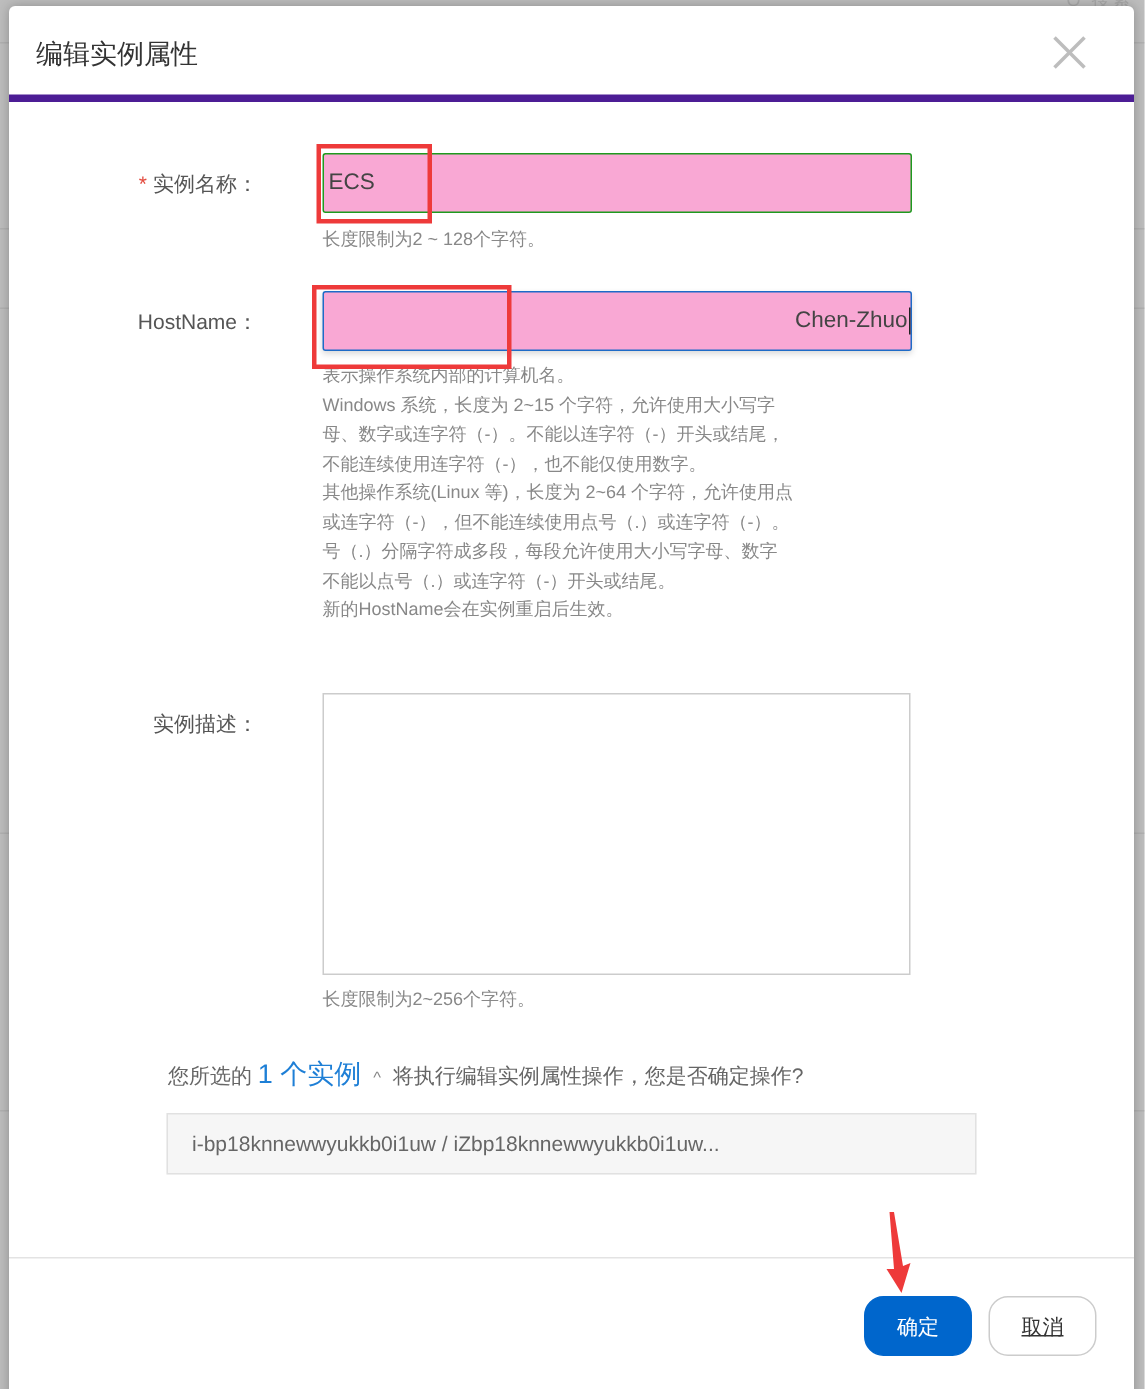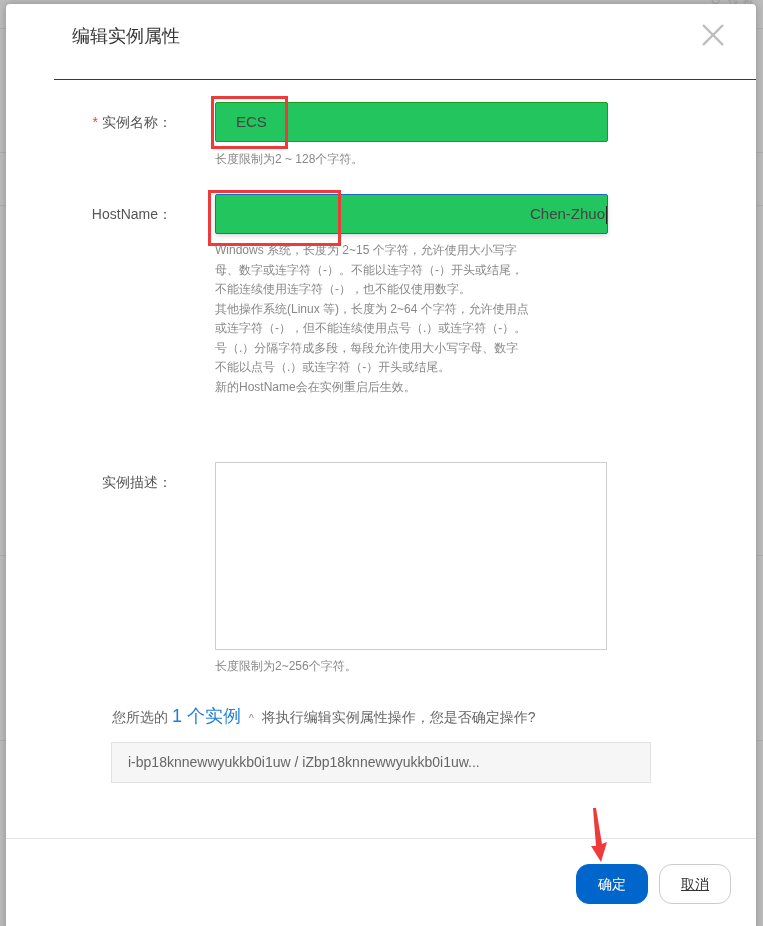--- a/index.html
+++ b/index.html
@@ -16,39 +16,39 @@
     .bg-search {
       position: absolute; right: 2px; top: -8px; width: 50px; height: 14px;
       color: #a8a8a8; font-size: 12px; letter-spacing: 2px;
     }
     .modal {
       position: absolute; left: 6px; top: 4px; width: 750px; height: 930px;
       background: #fff; border-radius: 4px 4px 0 0;
       box-shadow: 0 0 8px rgba(0,0,0,0.25);
     }
     .modal-header {
-      height: 76px; border-bottom: 1px solid #4c1d95; position: relative; margin-left: 48px;
+      height: 64px; border-bottom: 5px solid #4c1d95; position: relative;
     }
     .modal-title {
       position: absolute; left: 18px; top: 20px; font-size: 18px; color: #333;
     }
     .close-btn {
       position: absolute; right: 30px; top: 18px; width: 26px; height: 26px; cursor: pointer;
     }
     .close-btn svg { width: 26px; height: 26px; }
 
     .form-row { position: absolute; left: 0; width: 750px; }
     .label {
       position: absolute; right: 584px; font-size: 14px; color: #555; white-space: nowrap; text-align: right;
     }
     .label .req { color: #e34b3f; margin-right: 4px; }
     .input {
       position: absolute; left: 209px; width: 393px; height: 40px;
       border: 1px solid #ccc; border-radius: 2px; font-size: 15px; color: #444;
-      padding-left: 20px; line-height: 38px; background: #22c55e;
+      padding-left: 3px; line-height: 38px; background: #f9a8d4;
     }
     .input.valid { border-color: #1e9a1e; }
     .input.focused { border-color: #1e6bc7; box-shadow: 0 2px 4px rgba(0,0,0,0.15); text-align: right; }
     .caret {
       display: inline-block; width: 1px; height: 18px; background: #222; vertical-align: middle; margin-left: 1px;
     }
     .help {
       position: absolute; left: 209px; width: 400px; font-size: 12px; color: #888; line-height: 19.5px;
     }
     .textarea {
@@ -107,20 +107,21 @@
     </div>
     <div class="help" style="top:48px">长度限制为2 ~ 128个字符。</div>
   </div>
 
   <div class="form-row" style="top:190px">
     <div class="label" style="top:12px">HostName：</div>
     <div class="input focused" style="top:0">
       <span>Chen-Zhuo</span><span class="caret"></span>
     </div>
     <div class="help" style="top:47px">
+      <div>表示操作系统内部的计算机名。</div>
       <div>Windows 系统，长度为 2~15 个字符，允许使用大小写字</div>
       <div>母、数字或连字符（-）。不能以连字符（-）开头或结尾，</div>
       <div>不能连续使用连字符（-），也不能仅使用数字。</div>
       <div>其他操作系统(Linux 等)，长度为 2~64 个字符，允许使用点</div>
       <div>或连字符（-），但不能连续使用点号（.）或连字符（-）。</div>
       <div>号（.）分隔字符成多段，每段允许使用大小写字母、数字</div>
       <div>不能以点号（.）或连字符（-）开头或结尾。</div>
       <div>新的HostName会在实例重启后生效。</div>
     </div>
   </div>

